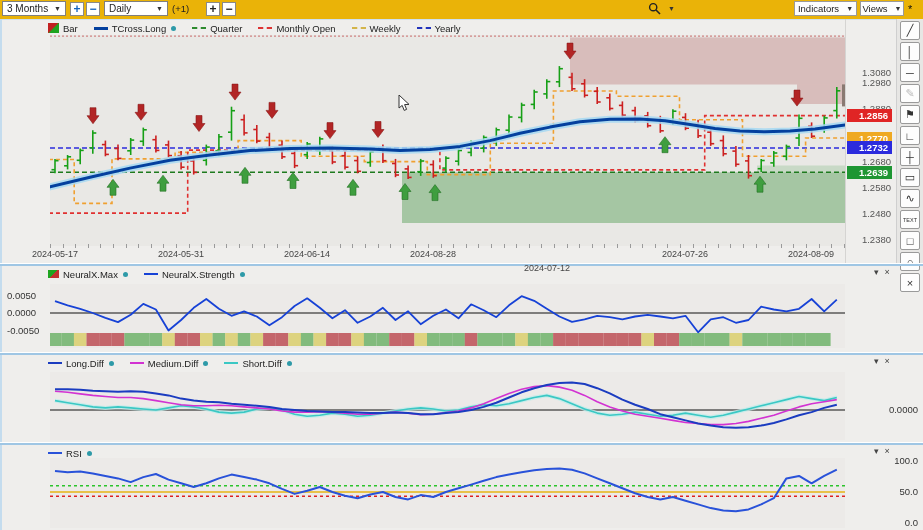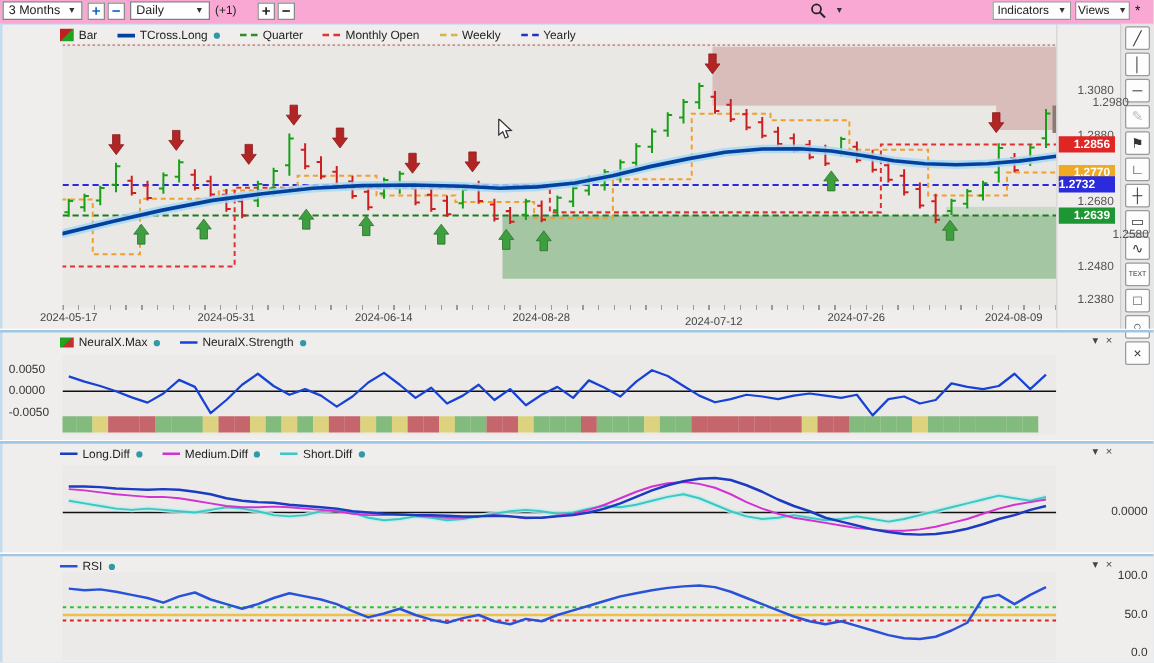--- a/index.html
+++ b/index.html
@@ -1,18 +1,18 @@
 <!DOCTYPE html>
 <html><head>
 <meta charset="utf-8">
 <style>
   html,body{margin:0;padding:0;background:#dfe6ec;}
   #app{position:relative;width:923px;height:530px;background:#efeeec;font-family:"Liberation Sans",sans-serif;overflow:hidden;}
   
-  #topbar{position:absolute;left:0;top:0;width:923px;height:19px;background:#f9a8d4;border-bottom:1px solid #cfe0ee;}
+  #topbar{position:absolute;left:0;top:0;width:923px;height:19px;background:#eab308;border-bottom:1px solid #cfe0ee;}
   .sel{position:absolute;top:1px;height:15px;background:#fff;border:1px solid #7f7f7f;font-size:10px;color:#222;display:flex;align-items:center;justify-content:space-between;padding:0 4px;box-sizing:border-box;}
   .caret{font-size:7px;color:#333;margin-left:4px;}
   .tbtn{position:absolute;top:2px;width:14px;height:14px;background:#fff;border:1px solid #8a8a8a;display:flex;align-items:center;justify-content:center;font-size:12px;font-weight:bold;line-height:1;box-sizing:border-box;cursor:pointer;}
   .blue{color:#1565c0;} .dark{color:#222;}
   #title-box{position:absolute;left:322px;top:1px;width:318px;height:15px;background:#fff;border:1px solid #8a8a8a;font-size:10.5px;color:#111;display:flex;align-items:center;justify-content:center;box-sizing:border-box;white-space:nowrap;overflow:hidden;}
   .hbtn{position:absolute;top:1px;height:15px;background:#fdfdfd;border:1px solid #9a9a9a;font-size:9.5px;color:#222;display:flex;align-items:center;justify-content:center;gap:3px;box-sizing:border-box;cursor:pointer;}
   #offset-label{position:absolute;left:172px;top:3px;font-size:9.5px;color:#222;}
   #modified-marker{position:absolute;left:908px;top:3px;font-size:11px;color:#111;}
   
   .legend-row{position:absolute;display:flex;align-items:center;gap:16px;font-size:9.5px;color:#222;height:12px;}
@@ -481,35 +481,35 @@
     <span>×</span>
   </div>
   <svg id="p4-svg" width="795" height="70">
       <line x1="0" x2="795" y1="27.8" y2="27.8" stroke="#2bc42b" stroke-width="1.6" stroke-dasharray="3 3"></line>
       <line x1="0" x2="795" y1="34.0" y2="34.0" stroke="#e8c24a" stroke-width="2"></line>
       <line x1="0" x2="795" y1="38.3" y2="38.3" stroke="#dd2222" stroke-width="1.6" stroke-dasharray="3 3"></line>
       <polyline points="5.0,12.9 17.6,14.2 30.2,13.5 42.8,15.4 55.4,17.9 68.0,20.4 80.7,24.1 93.3,19.1 105.9,16.0 118.5,21.6 131.1,25.3 143.7,29.0 156.3,25.3 168.9,20.4 181.5,16.6 194.1,19.1 206.8,21.6 219.4,25.3 232.0,30.9 244.6,35.9 257.2,32.8 269.8,29.0 282.4,34.0 295.0,37.7 307.6,40.2 320.3,36.5 332.9,34.0 345.5,39.0 358.1,41.4 370.7,37.1 383.3,39.0 395.9,34.0 408.5,30.3 421.1,26.6 433.7,22.8 446.3,19.1 459.0,16.6 471.6,14.2 484.2,12.3 496.8,11.1 509.4,10.4 522.0,11.7 534.6,15.4 547.2,20.4 559.8,25.3 572.4,30.3 585.1,35.2 597.7,39.0 610.3,41.4 622.9,39.0 635.5,42.7 648.1,46.4 660.7,50.1 673.3,52.6 685.9,53.2 698.5,51.4 711.2,46.4 723.8,40.2 736.4,20.4 749.0,17.9 761.6,25.3 774.2,17.9 786.8,11.7" fill="none" stroke="#2952d9" stroke-width="2" stroke-linejoin="round"></polyline>
     </svg>
 
 <div style="position: absolute; left: 845px; width: 46px; top: 67px; font-size: 9.5px; color: rgb(85, 85, 85); text-align: right;">1.3080</div>
-    <div style="position: absolute; left: 845px; width: 46px; top: 77px; font-size: 9.5px; color: rgb(85, 85, 85); text-align: right; padding-left: 12px;">1.2980</div>
+    <div style="position: absolute; left: 845px; width: 46px; top: 77px; font-size: 9.5px; color: rgb(85, 85, 85); text-align: right;">1.2980</div>
     <div style="position: absolute; left: 845px; width: 46px; top: 103px; font-size: 9.5px; color: rgb(85, 85, 85); text-align: right;">1.2880</div>
     <div style="position: absolute; left: 845px; width: 46px; top: 156px; font-size: 9.5px; color: rgb(85, 85, 85); text-align: right;">1.2680</div>
-    <div style="position: absolute; left: 845px; width: 46px; top: 182px; font-size: 9.5px; color: rgb(85, 85, 85); text-align: right; padding-left: 28px;">1.2580</div>
+    <div style="position: absolute; left: 845px; width: 46px; top: 182px; font-size: 9.5px; color: rgb(85, 85, 85); text-align: right;">1.2580</div>
     <div style="position: absolute; left: 845px; width: 46px; top: 208px; font-size: 9.5px; color: rgb(85, 85, 85); text-align: right;">1.2480</div>
     <div style="position: absolute; left: 845px; width: 46px; top: 234px; font-size: 9.5px; color: rgb(85, 85, 85); text-align: right;">1.2380</div>
     <div style="position: absolute; left: 847px; width: 45px; height: 13px; top: 109px; background: rgb(224, 37, 37); color: rgb(255, 255, 255); font-size: 9.5px; font-weight: bold; text-align: right; padding-right: 4px; box-sizing: border-box; line-height: 13px;">1.2856</div>
     <div style="position: absolute; left: 847px; width: 45px; height: 13px; top: 132px; background: rgb(239, 169, 34); color: rgb(255, 255, 255); font-size: 9.5px; font-weight: bold; text-align: right; padding-right: 4px; box-sizing: border-box; line-height: 13px;">1.2770</div>
-    <div style="position: absolute; left: 847px; width: 45px; height: 13px; top: 141px; background: rgb(43, 43, 221); color: rgb(255, 255, 255); font-size: 9.5px; font-weight: bold; text-align: right; padding-right: 16px; box-sizing: border-box; line-height: 13px;">1.2732</div>
+    <div style="position: absolute; left: 847px; width: 45px; height: 13px; top: 141px; background: rgb(43, 43, 221); color: rgb(255, 255, 255); font-size: 9.5px; font-weight: bold; text-align: right; padding-right: 4px; box-sizing: border-box; line-height: 13px;">1.2732</div>
     <div style="position: absolute; left: 847px; width: 45px; height: 13px; top: 166px; background: rgb(30, 150, 51); color: rgb(255, 255, 255); font-size: 9.5px; font-weight: bold; text-align: right; padding-right: 4px; box-sizing: border-box; line-height: 13px;">1.2639</div>
     <div style="position: absolute; top: 249px; width: 70px; left: 20px; text-align: center; font-size: 9px; color: rgb(68, 68, 68);">2024-05-17</div>
     <div style="position: absolute; top: 249px; width: 70px; left: 146px; text-align: center; font-size: 9px; color: rgb(68, 68, 68);">2024-05-31</div>
     <div style="position: absolute; top: 249px; width: 70px; left: 272px; text-align: center; font-size: 9px; color: rgb(68, 68, 68);">2024-06-14</div>
     <div style="position: absolute; top: 249px; width: 70px; left: 398px; text-align: center; font-size: 9px; color: rgb(68, 68, 68);">2024-08-28</div>
-    <div style="position: absolute; top: 252px; width: 70px; left: 524px; text-align: right; font-size: 9px; color: rgb(68, 68, 68);">2024-07-12</div>
+    <div style="position: absolute; top: 263px; width: 70px; left: 524px; text-align: left; font-size: 9px; color: rgb(68, 68, 68);">2024-07-12</div>
     <div style="position: absolute; top: 249px; width: 70px; left: 650px; text-align: center; font-size: 9px; color: rgb(68, 68, 68);">2024-07-26</div>
     <div style="position: absolute; top: 249px; width: 70px; left: 776px; text-align: center; font-size: 9px; color: rgb(68, 68, 68);">2024-08-09</div>
     <div style="position: absolute; left: 7px; width: 42px; top: 290px; font-size: 9.5px; color: rgb(51, 51, 51);">0.0050</div>
     <div style="position: absolute; left: 7px; width: 42px; top: 307px; font-size: 9.5px; color: rgb(51, 51, 51);">0.0000</div>
     <div style="position: absolute; left: 7px; width: 42px; top: 325px; font-size: 9.5px; color: rgb(51, 51, 51);">-0.0050</div>
     <div style="position: absolute; left: 872px; width: 46px; top: 404px; font-size: 9.5px; color: rgb(51, 51, 51); text-align: right;">0.0000</div>
     <div style="position: absolute; left: 872px; width: 46px; top: 455px; font-size: 9.5px; color: rgb(51, 51, 51); text-align: right;">100.0</div>
     <div style="position: absolute; left: 872px; width: 46px; top: 486px; font-size: 9.5px; color: rgb(51, 51, 51); text-align: right;">50.0</div>
     <div style="position: absolute; left: 872px; width: 46px; top: 517px; font-size: 9.5px; color: rgb(51, 51, 51); text-align: right;">0.0</div>
   </div>

